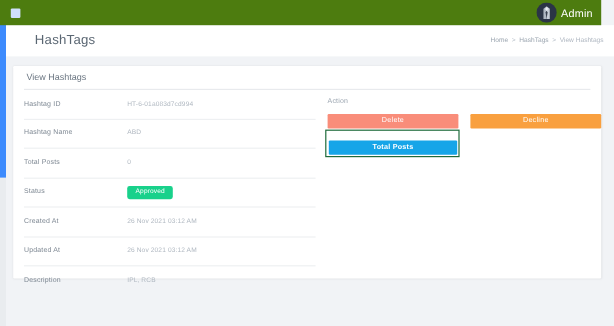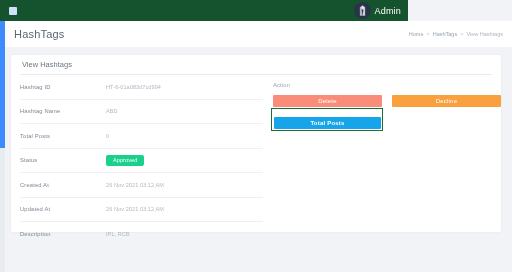--- a/index.html
+++ b/index.html
@@ -39,23 +39,23 @@
     height: 124px;
     background: #e9ecef;
     z-index: 6;
   }
 
   
   .topbar {
     position: absolute;
     left: 0;
     top: 0;
-    width: 408px;
+    width: 501px;
     height: 21px;
-    background: #14532d;
+    background: #4d7c0f;
     display: flex;
     align-items: center;
     justify-content: space-between;
     z-index: 10;
   }
   .menu-toggle {
     margin-left: 9px;
     width: 8px;
     height: 8px;
     background: #cfe0fb;
@@ -85,21 +85,21 @@
     position: absolute;
     left: 5px;
     top: 21px;
     width: 507px;
     height: 26px;
     background: #ffffff;
     display: flex;
     align-items: center;
     justify-content: space-between;
     box-sizing: border-box;
-    padding: 0 9px 0 9px;
+    padding: 0 9px 0 24px;
     z-index: 4;
   }
   .page-title {
     font-size: 11px;
     color: #5a6672;
     letter-spacing: .2px;
   }
   .breadcrumb {
     display: flex;
     align-items: center;

